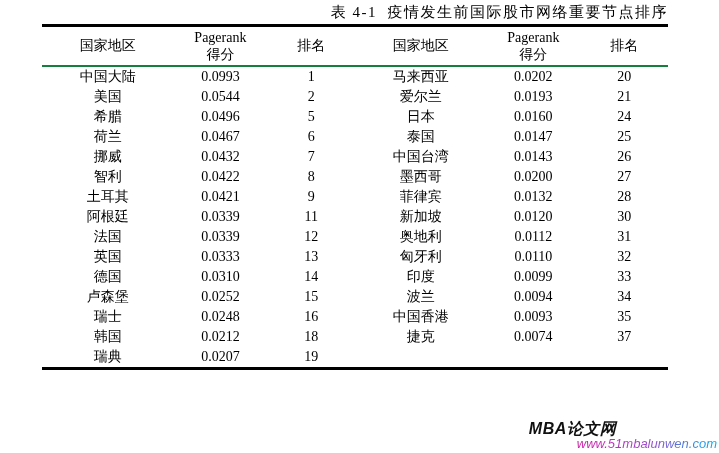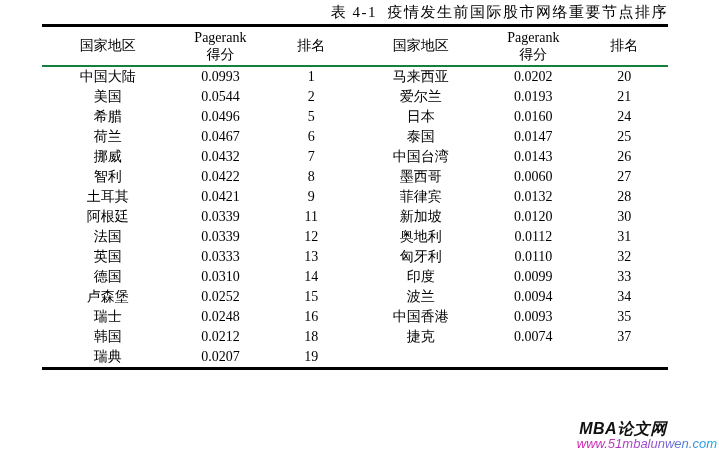--- a/index.html
+++ b/index.html
@@ -49,21 +49,21 @@
   }
   col.c-country{width:21%;}
   col.c-score{width:15%;}
   col.c-rank{width:14%;}
   .watermark{
     position:absolute;
     right:1px;
     bottom:3px;
     background:#ffffff;
     padding:0 1px 0 8px;
-    text-align:center;
+    text-align:left;
     z-index:2;
     font-family:"Liberation Sans","DejaVu Sans",sans-serif;
     font-style:italic;
   }
   .wm-name{
     font-size:16px;
     line-height:17px;
     font-weight:bold;
     color:#111111;
     letter-spacing:0.5px;
@@ -151,21 +151,21 @@
           <td>7</td>
           <td>中国台湾</td>
           <td>0.0143</td>
           <td>26</td>
         </tr>
         <tr>
           <td>智利</td>
           <td>0.0422</td>
           <td>8</td>
           <td>墨西哥</td>
-          <td>0.0060</td>
+          <td>0.0200</td>
           <td>27</td>
         </tr>
         <tr>
           <td>土耳其</td>
           <td>0.0421</td>
           <td>9</td>
           <td>菲律宾</td>
           <td>0.0132</td>
           <td>28</td>
         </tr>

